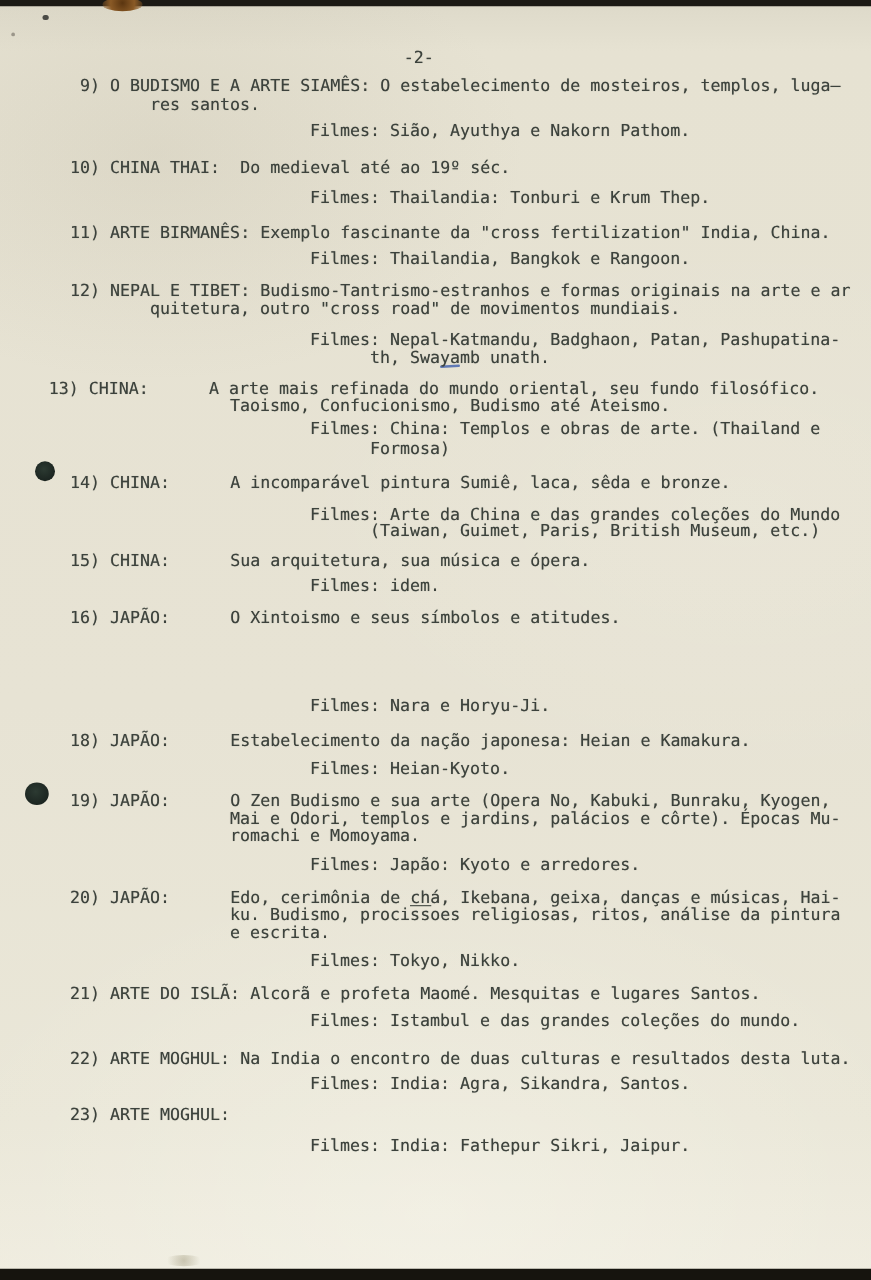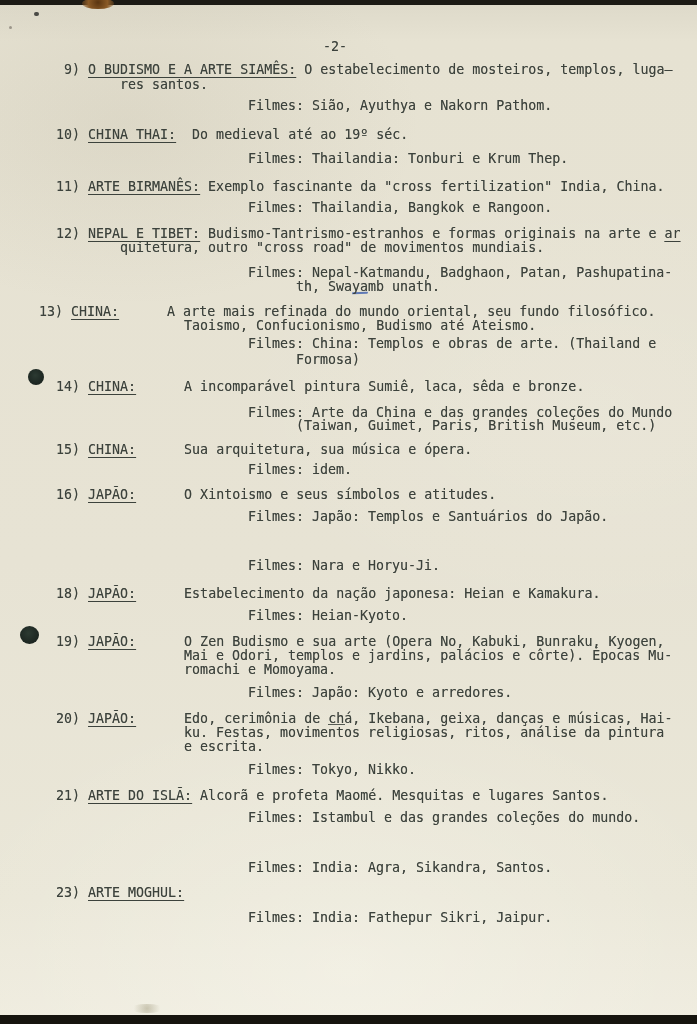--- a/index.html
+++ b/index.html
@@ -13,21 +13,21 @@
       radial-gradient(600px 400px at 50% 95%, rgba(255,255,248,0.28), rgba(0,0,0,0) 70%),
       linear-gradient(180deg,#ddd9c9 0%,#e6e2d2 4%,#e7e3d4 55%,#eae7d8 88%,#efecdf 100%);
     font-family:"DejaVu Sans Mono","Liberation Mono",monospace;
     font-size:13.3px;line-height:13px;color:#3c423c;
   }
   .ln{
     position:absolute;white-space:pre;
     text-shadow:0 0 0.6px rgba(60,66,60,0.55);
     letter-spacing:0;
   }
-  .u{text-decoration:underline;text-decoration-thickness:1.1px;text-underline-offset:2.5px;}
+  .u{text-decoration-thickness:1.1px;text-underline-offset:2.5px;}
   .edge-top{position:absolute;left:0;top:0;width:697px;height:5px;background:#1c1a15;}
   .edge-bottom{position:absolute;left:0;top:1015px;width:697px;height:9px;background:#16140e;}
   .blob-brown{position:absolute;left:82px;top:-2px;width:32px;height:11px;border-radius:50%;
     background:radial-gradient(circle at 50% 40%, #5a3510 0%, #8a5a26 55%, rgba(138,90,38,0.25) 100%);}
   .speck-a{position:absolute;left:34px;top:12px;width:5px;height:4px;border-radius:2px;background:#4a4a45;}
   .speck-b{position:absolute;left:9px;top:26px;width:3px;height:3px;border-radius:2px;background:#9b968a;}
   .punch{position:absolute;border-radius:50%;
     background:radial-gradient(circle at 45% 40%, #2c3a32 0%, #1e2823 60%, #151c18 100%);}
   .punch1{left:28px;top:369px;width:16px;height:16px;}
   .punch2{left:20px;top:626px;width:19px;height:18px;}
@@ -76,38 +76,38 @@
   <div class="ln" style="left:296px;top:353px">Formosa)</div>
 
   <div class="ln" style="left:56px;top:380px"><span>14) </span><span class="u">CHINA:</span><span>      A incomparável pintura Sumiê, laca, sêda e bronze.</span></div>
   <div class="ln" style="left:248px;top:406px">Filmes: Arte da China e das grandes coleções do Mundo</div>
   <div class="ln" style="left:296px;top:419px">(Taiwan, Guimet, Paris, British Museum, etc.)</div>
 
   <div class="ln" style="left:56px;top:443px"><span>15) </span><span class="u">CHINA:</span><span>      Sua arquitetura, sua música e ópera.</span></div>
   <div class="ln" style="left:248px;top:463px">Filmes: idem.</div>
 
   <div class="ln" style="left:56px;top:488px"><span>16) </span><span class="u">JAPÃO:</span><span>      O Xintoismo e seus símbolos e atitudes.</span></div>
-  <div class="ln" style="left:248px;top:510px">Filmes: Japão: Templos e Santuários do Japão.</div>
 
   <div class="ln" style="left:248px;top:559px">Filmes: Nara e Horyu-Ji.</div>
 
   <div class="ln" style="left:56px;top:587px"><span>18) </span><span class="u">JAPÃO:</span><span>      Estabelecimento da nação japonesa: Heian e Kamakura.</span></div>
   <div class="ln" style="left:248px;top:609px">Filmes: Heian-Kyoto.</div>
 
   <div class="ln" style="left:56px;top:635px"><span>19) </span><span class="u">JAPÃO:</span><span>      O Zen Budismo e sua arte (Opera No, Kabuki, Bunraku, Kyogen,</span></div>
   <div class="ln" style="left:184px;top:649px">Mai e Odori, templos e jardins, palácios e côrte). Épocas Mu-</div>
   <div class="ln" style="left:184px;top:663px">romachi e Momoyama.</div>
   <div class="ln" style="left:248px;top:686px">Filmes: Japão: Kyoto e arredores.</div>
 
   <div class="ln" style="left:56px;top:712px"><span>20) </span><span class="u">JAPÃO:</span><span>      Edo, cerimônia de chá, Ikebana, geixa, danças e músicas, Hai-</span></div>
-  <div class="ln" style="left:184px;top:726px">ku. Festas, movimentos religiosas, ritos, análise da pintura</div>
+  <div class="ln" style="left:184px;top:726px">ku. Budismo, procissoes religiosas, ritos, análise da pintura</div>
   <div class="ln" style="left:184px;top:740px">e escrita.</div>
   <div class="ln" style="left:248px;top:763px">Filmes: Tokyo, Nikko.</div>
 
   <div class="ln" style="left:56px;top:789px"><span>21) </span><span class="u">ARTE DO ISLÃ:</span><span> Alcorã e profeta Maomé. Mesquitas e lugares Santos.</span></div>
   <div class="ln" style="left:248px;top:811px">Filmes: Istambul e das grandes coleções do mundo.</div>
 
+  <div class="ln" style="left:56px;top:841px"><span>22) </span><span class="u">ARTE MOGHUL:</span><span> Na India o encontro de duas culturas e resultados desta luta.</span></div>
   <div class="ln" style="left:248px;top:861px">Filmes: India: Agra, Sikandra, Santos.</div>
 
   <div class="ln" style="left:56px;top:886px"><span>23) </span><span class="u">ARTE MOGHUL:</span><span></span></div>
   <div class="ln" style="left:248px;top:911px">Filmes: India: Fathepur Sikri, Jaipur.</div>
 
 </div>
 
 </body></html>

